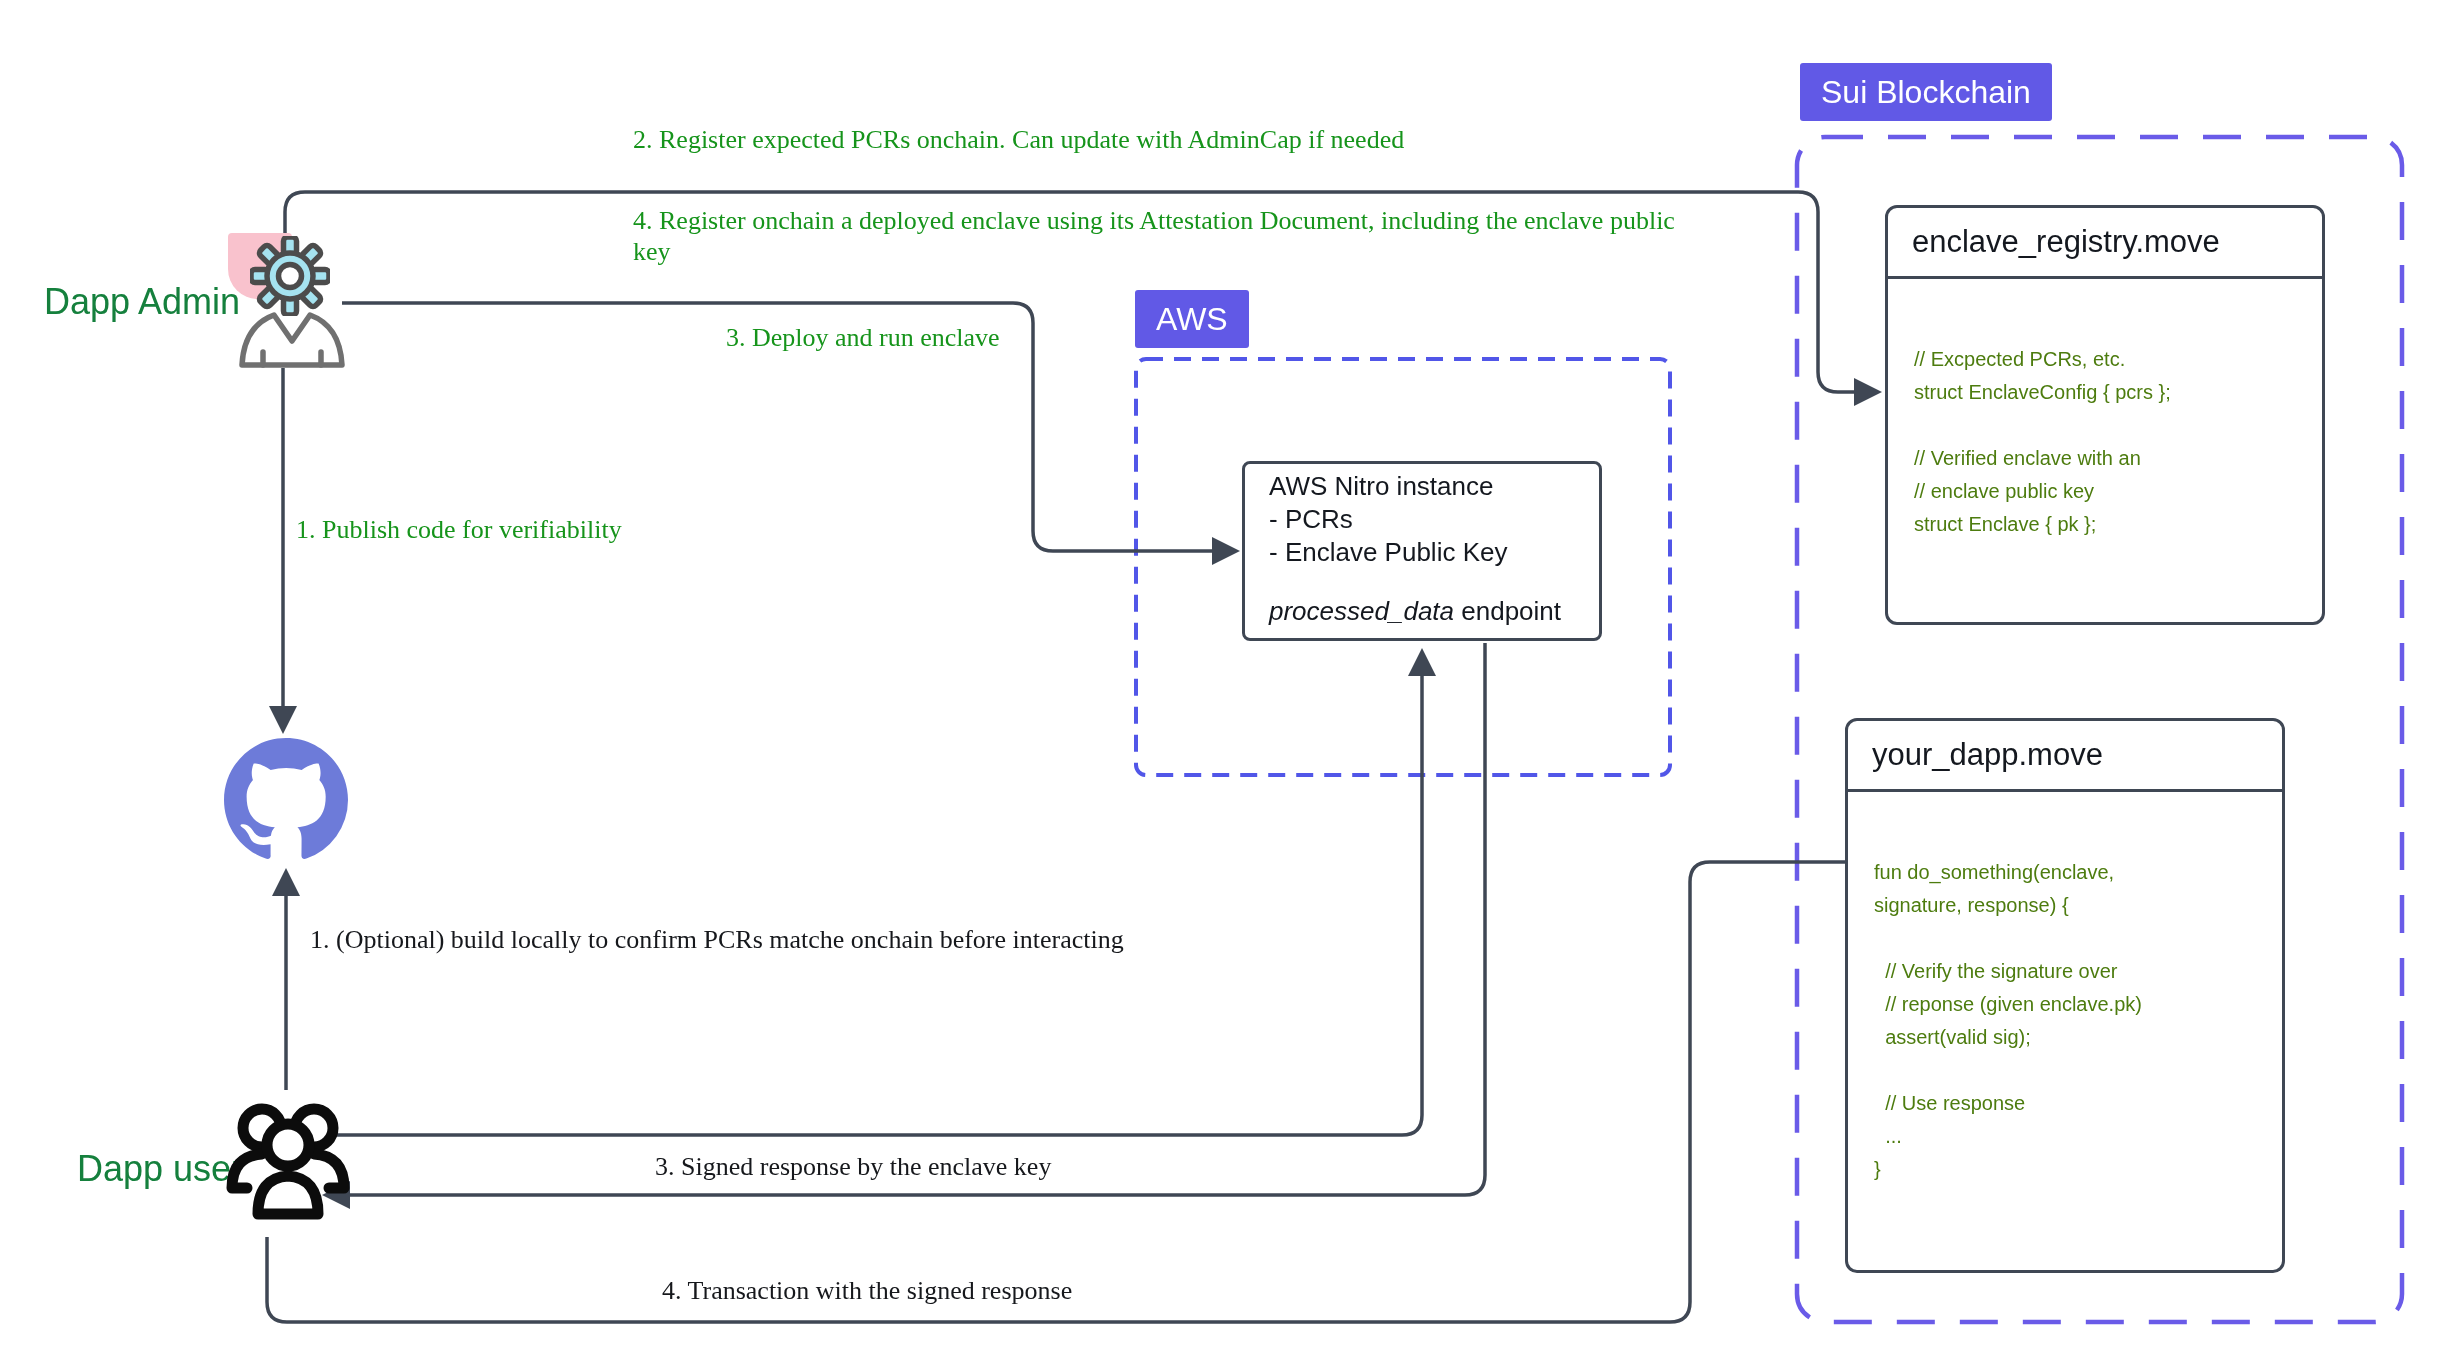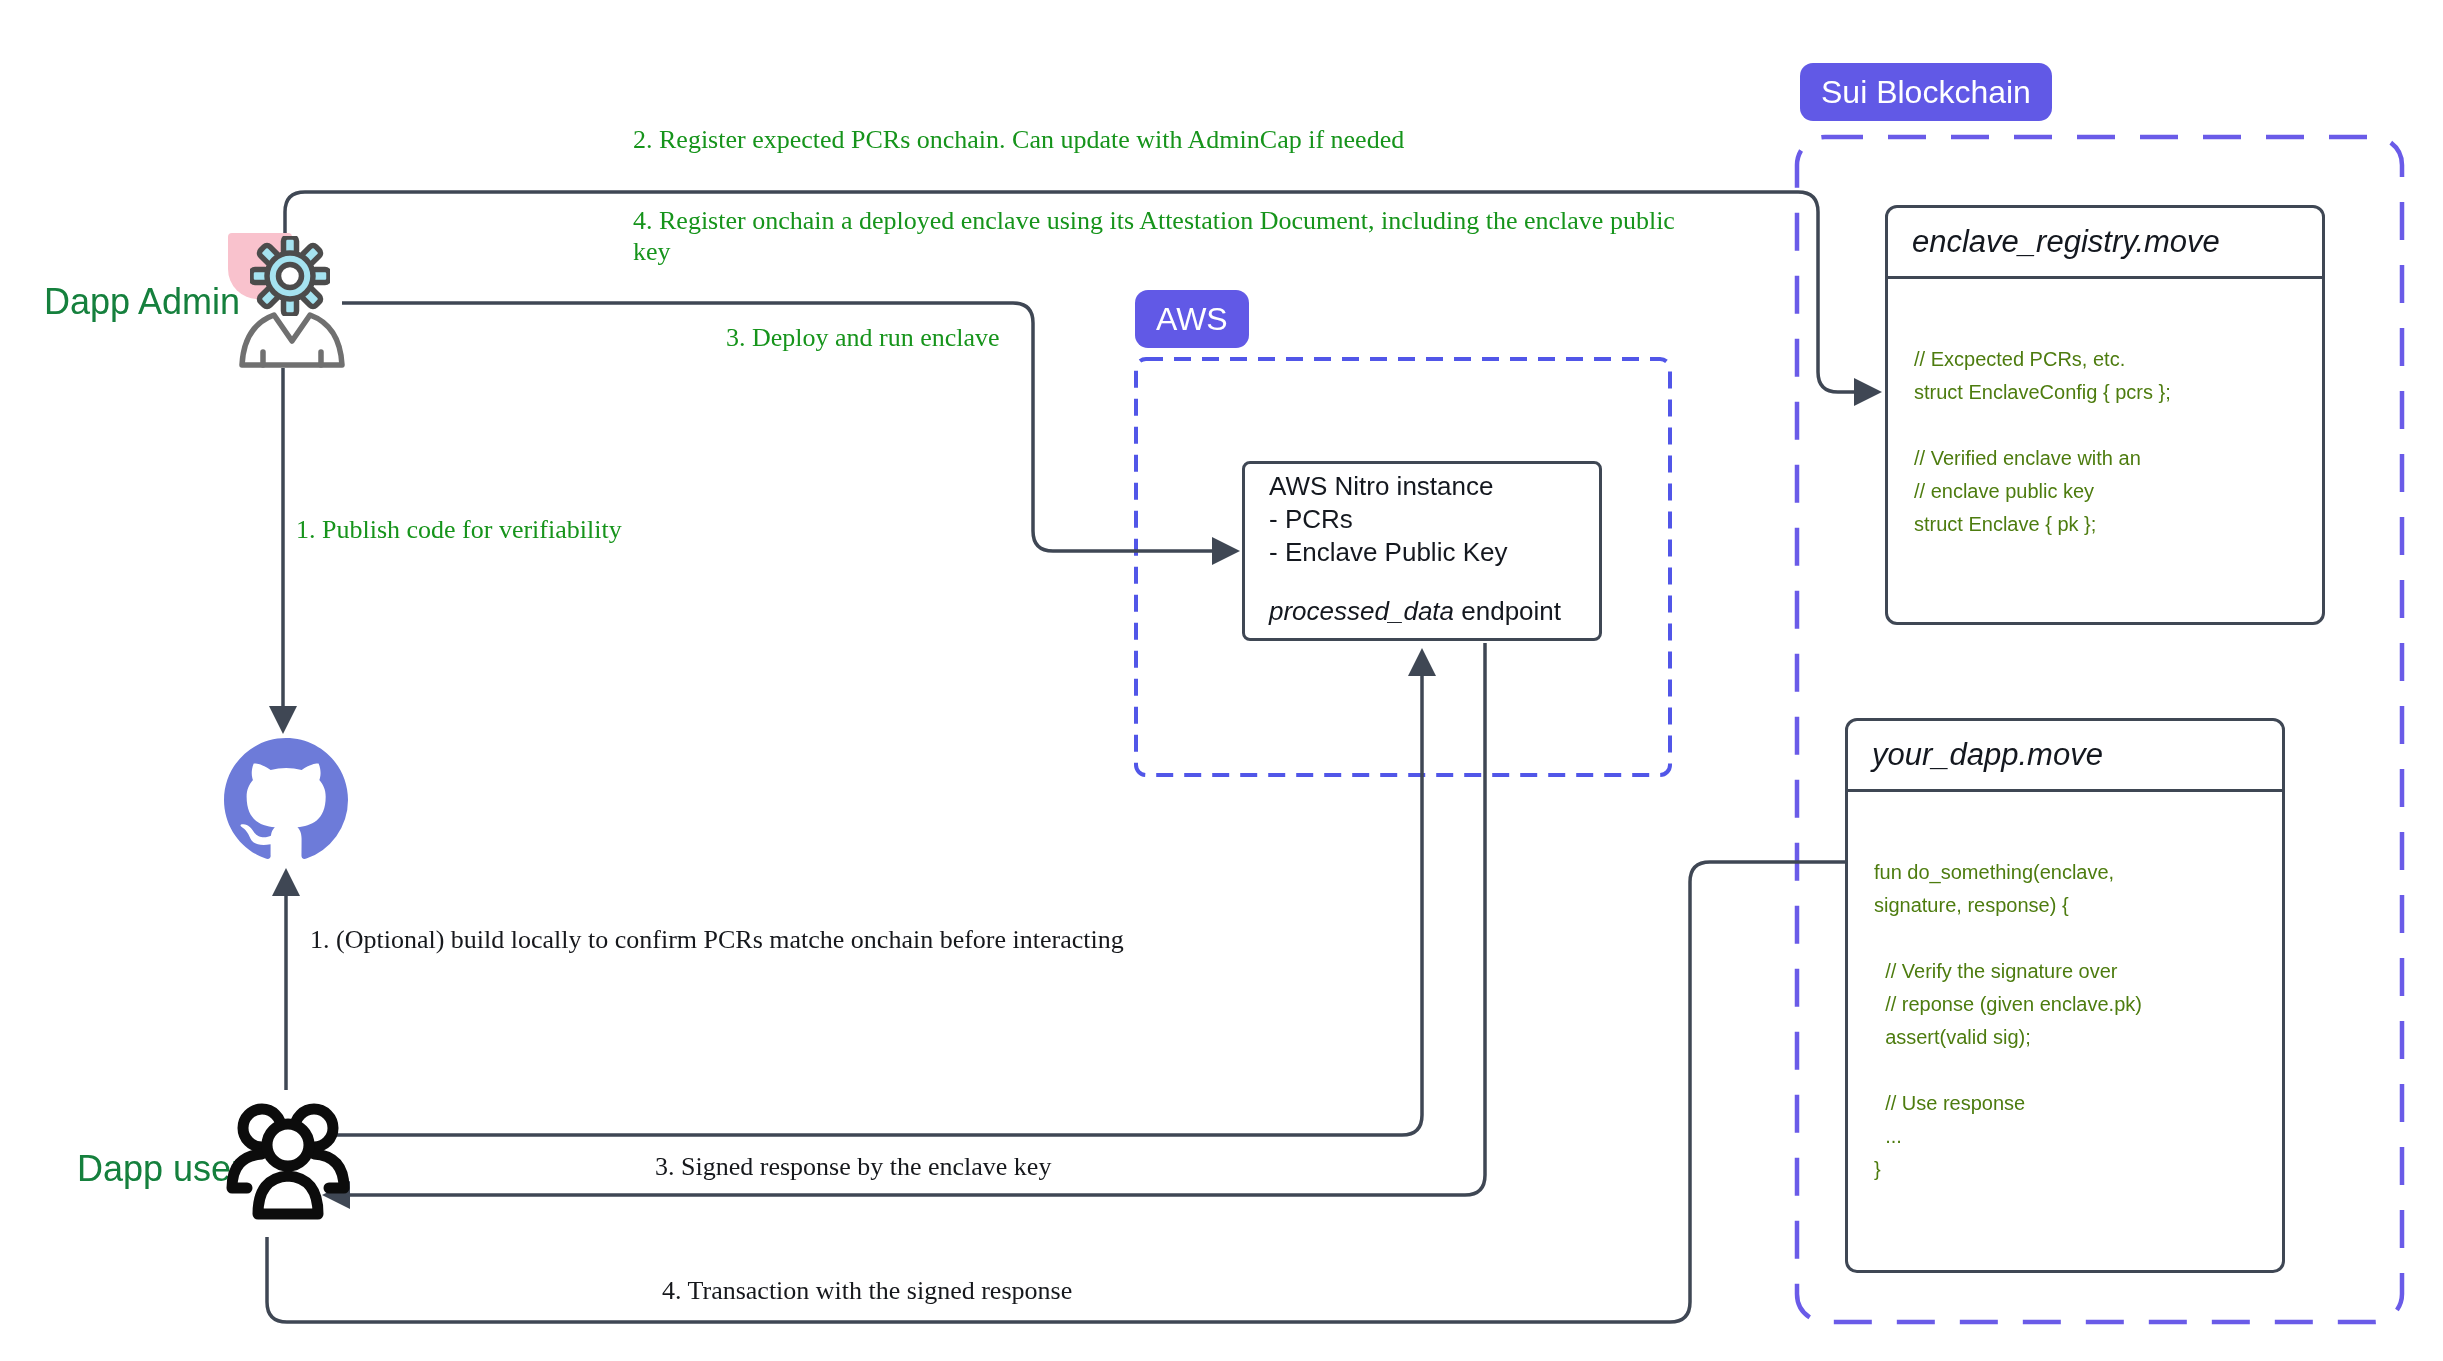--- a/index.html
+++ b/index.html
@@ -5,39 +5,38 @@
   html,body { margin:0; padding:0; background:#ffffff; }
   .canvas {
     position:relative; width:2443px; height:1361px; overflow:hidden;
     background:#ffffff; font-family:"Liberation Sans", sans-serif;
   }
   .wires { position:absolute; left:0; top:0; width:2443px; height:1361px; }
   .abs { position:absolute; }
 
   .badge {
     position:absolute; color:#fff; font-size:32px; line-height:58px;
-    padding:0 21px; border-radius:13px; background:var(--accent);
+    padding:0 21px; border-radius:3px; background:var(--accent);
     font-family:"Liberation Sans", sans-serif;
   }
 
   .actor-label { position:absolute; font-size:36px; color:#15803d; }
 
   .step { position:absolute; font-family:"Liberation Serif", serif; font-size:26px; line-height:31px; }
   .step.green { color:var(--green); }
   .step.black { color:#16181c; }
   .hang { text-indent:-31px; padding-left:31px; }
 
   .solid-box {
     position:absolute; background:#fff; box-sizing:border-box;
     border:3px solid var(--line-dark); border-radius:12px;
   }
   .box-title {
     font-size:31px; color:#14181f; padding:16px 0 16px 24px;
     border-bottom:3px solid var(--line-dark);
-    font-style:italic;
   }
   .box-code {
     font-size:20px; line-height:33px; color:#4d7c0f;
     padding:64px 22px 0 26px; white-space:pre-wrap;
   }
   .nitro-body { padding:6px 20px 0 24px; font-size:26px; line-height:33px; color:#14181f; }
   .nitro-items { white-space:pre-wrap; }
   .endpoint-line { margin-top:26px; }
   .italic { font-style:italic;margin-top:32px; }
 

